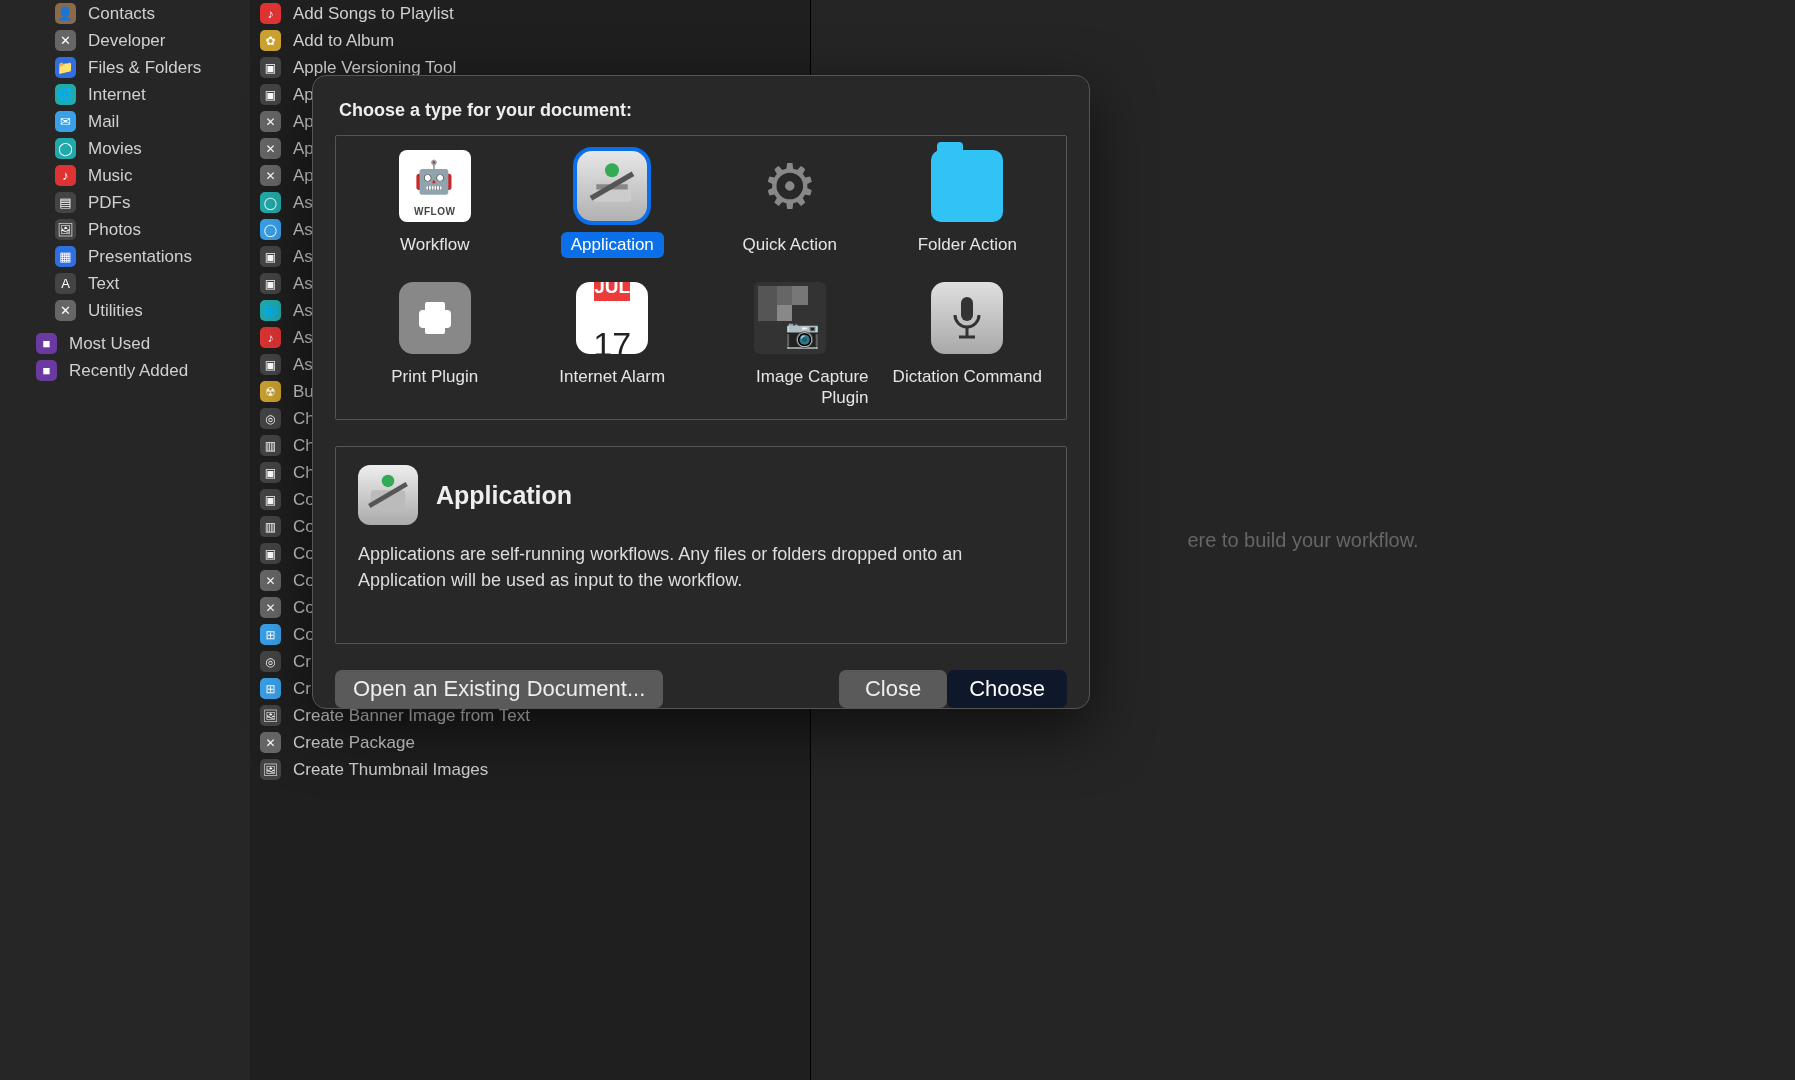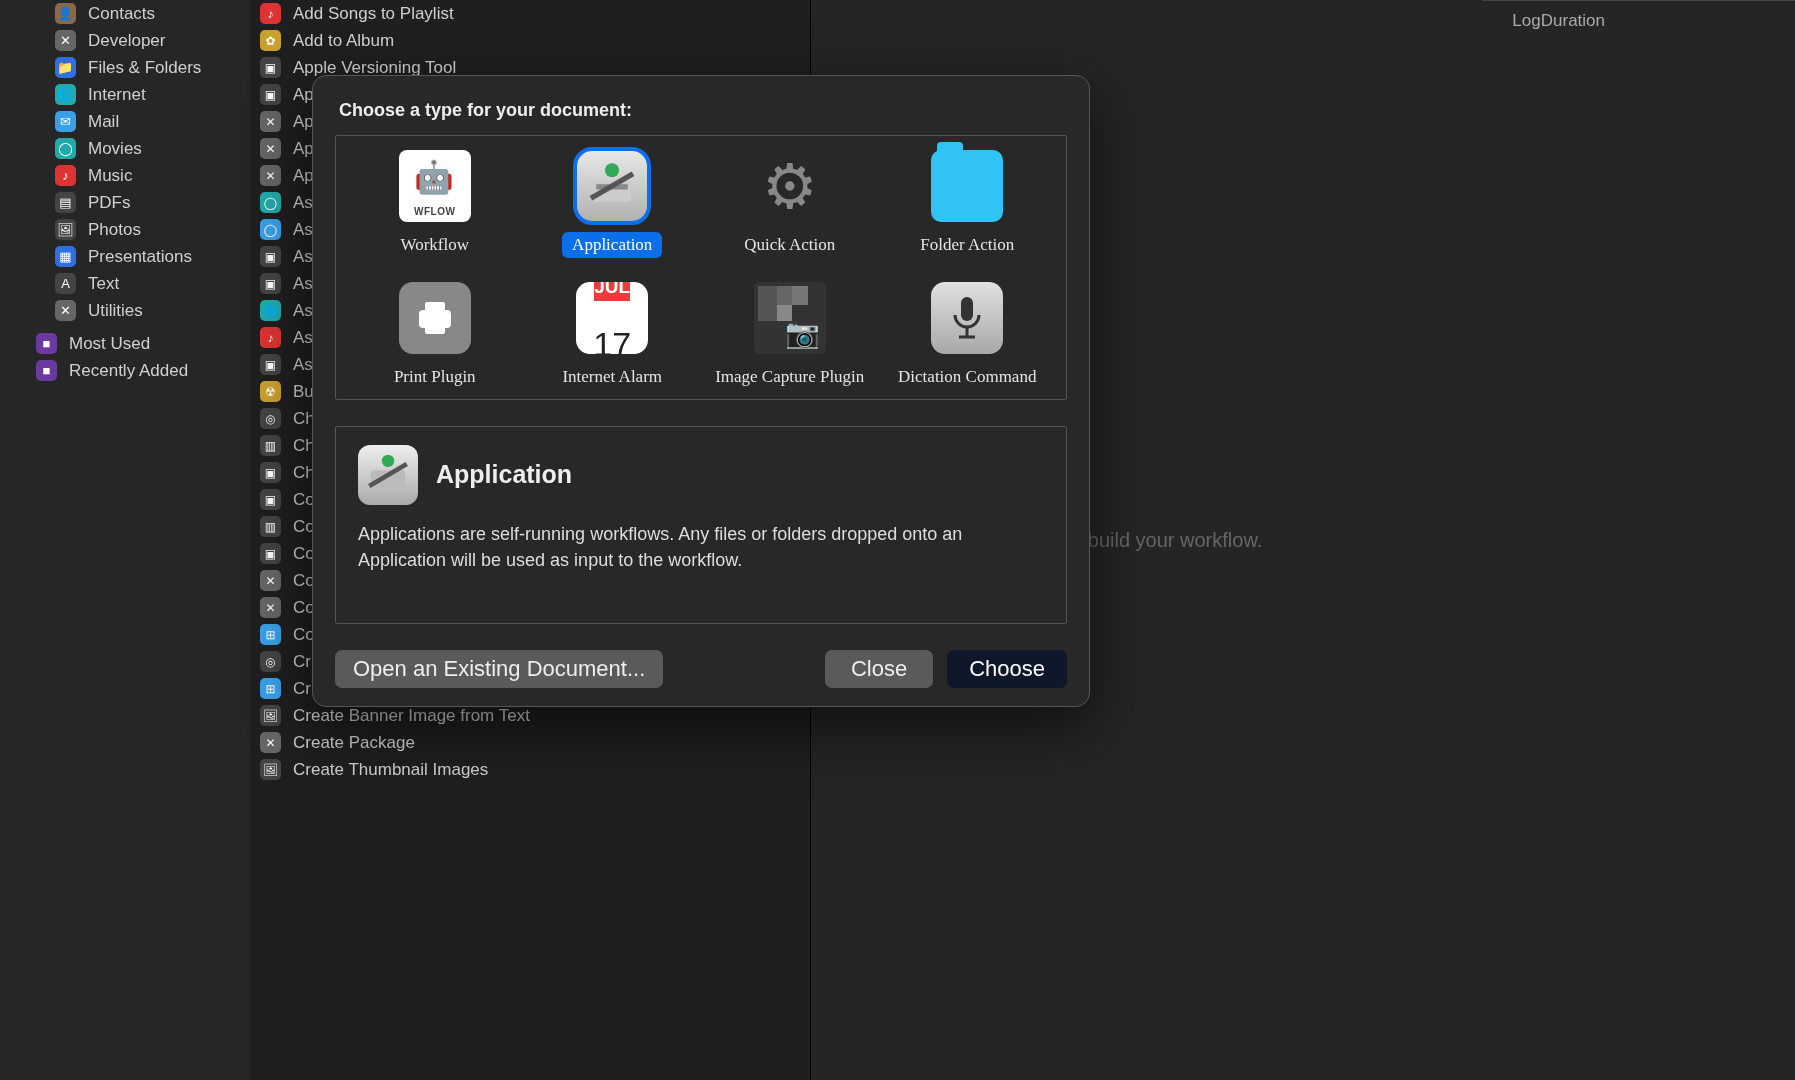--- a/index.html
+++ b/index.html
@@ -85,21 +85,21 @@
   
   .modal {
     position: absolute;
     left: 312px;
     top: 75px;
     width: 778px;
     background: #282828;
     border: 1px solid #555;
     border-radius: 14px;
     box-shadow: 0 20px 60px rgba(0,0,0,0.6);
-    padding: 24px 22px 18px 22px;
+    padding: 24px 22px 0 22px;
   }
   .modal-title {
     font-size: 18px;
     font-weight: 600;
     color: #eee;
     margin-bottom: 14px;
     padding-left: 4px;
   }
   .type-grid {
     border: 1px solid #555;
@@ -113,21 +113,21 @@
     display:flex;flex-direction:column;align-items:center;
     gap:10px;cursor:default;
   }
   .type-icon {
     width:72px;height:72px;border-radius:14px;
     display:flex;align-items:center;justify-content:center;
     font-size:38px;
   }
   .type-label {
     font-size:17px;color:#e5e5e5;text-align:right;
-    padding:3px 10px;border-radius:6px;line-height:1.2;font-family:Liberation Serif, serif;
+    padding:3px 10px;border-radius:6px;line-height:1.2;
   }
   .type-item.selected .type-label {
     background:#0a6fe8;color:#fff;
   }
   .desc-box {
     border:1px solid #555;border-radius:2px;
     margin-top:26px;padding:18px 22px 50px 22px;
   }
   .desc-head {
     display:flex;align-items:center;gap:18px;margin-bottom:16px;
@@ -142,21 +142,21 @@
   .modal-footer {
     display:flex;justify-content:space-between;align-items:center;
     margin-top:26px;
   }
   .btn {
     font-size:22px;border:none;border-radius:7px;
     padding:6px 18px;color:#eee;cursor:default;
   }
   .btn-gray { background:#5a5a5a; }
   .btn-blue { background:#0f172a; color:#fff; }
-  .footer-right { display:flex; gap:14px; }
+  .footer-right { display:flex; }
 
   
   .bg-brown{background:#8a6a4a;} .bg-gray{background:#666;} .bg-blue{background:#2f6fe0;}
   .bg-teal{background:#2aa;} .bg-red{background:#d33;} .bg-dk{background:#444;} .bg-yellow{background:#caa030;}
   .bg-sky{background:#3aa0e8;} .bg-pp{background:#6a3aa0;}
 
   
   .ti-workflow{background:#fff;color:#444;border-radius:8px;position:relative;display:flex;flex-direction:column;align-items:center;justify-content:flex-end;font-size:9px;font-weight:700;}
   .ti-workflow::before{content:"🤖";font-size:32px;position:absolute;top:8px;}
   .ti-workflow::after{content:"WFLOW";position:absolute;bottom:5px;font-size:10px;letter-spacing:0.5px;}
@@ -365,24 +365,20 @@
           <span class="a-icon bg-dk">🖼</span>
           <span>Create Thumbnail Images</span>
         </div>
       </div>
   </div>
 
   <div class="workflow-area">
     <div class="wf-canvas">
       <span>ere to build your workflow.</span>
     </div>
-    <div class="log-bar">
-      <span>Log</span>
-      <span style="margin-right:160px;">Duration</span>
-    </div>
   </div>
 </div>
 
 <div class="modal">
   <div class="modal-title">Choose a type for your document:</div>
 
   <div class="type-grid">
 
     <div class="type-item">
       <div class="type-icon ti-workflow"></div>

